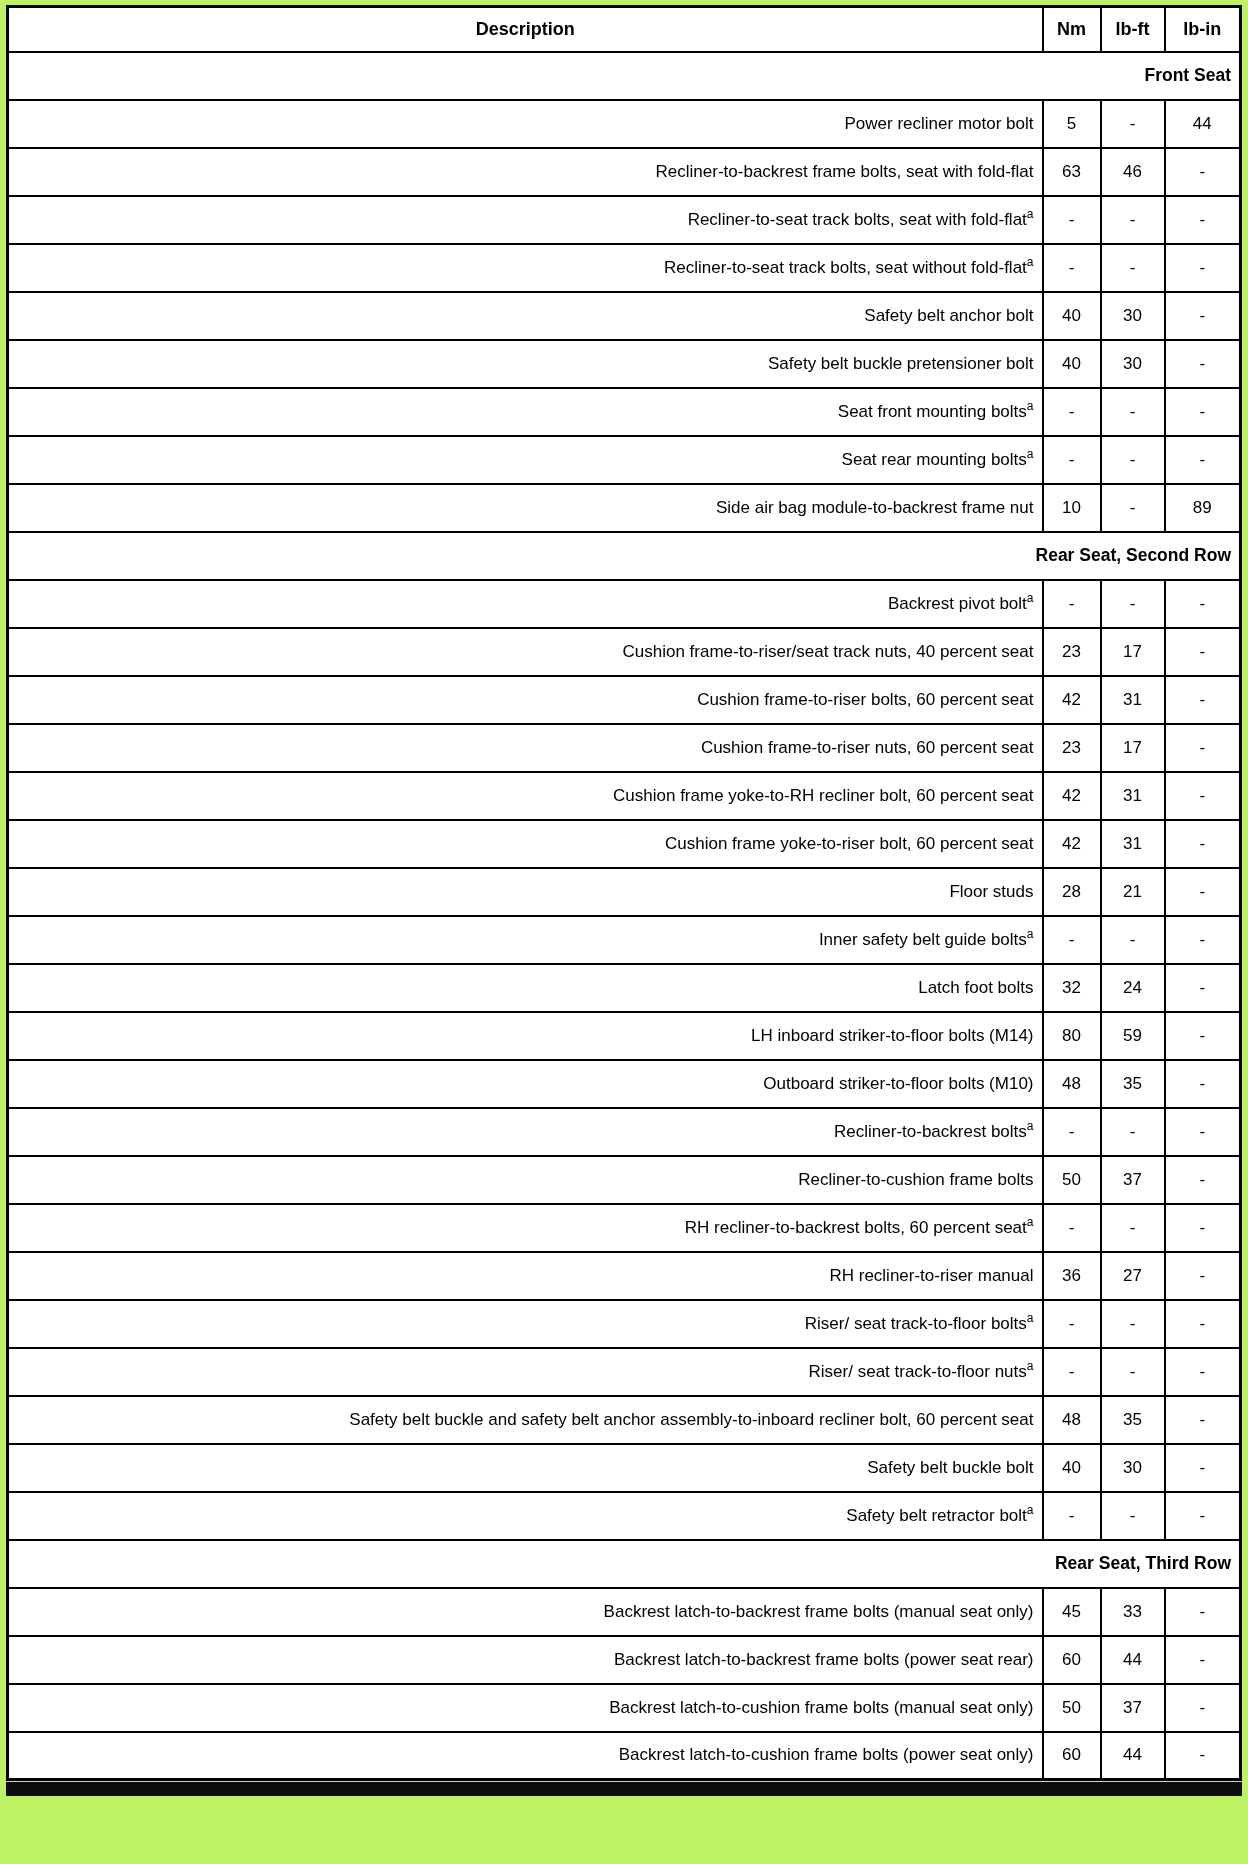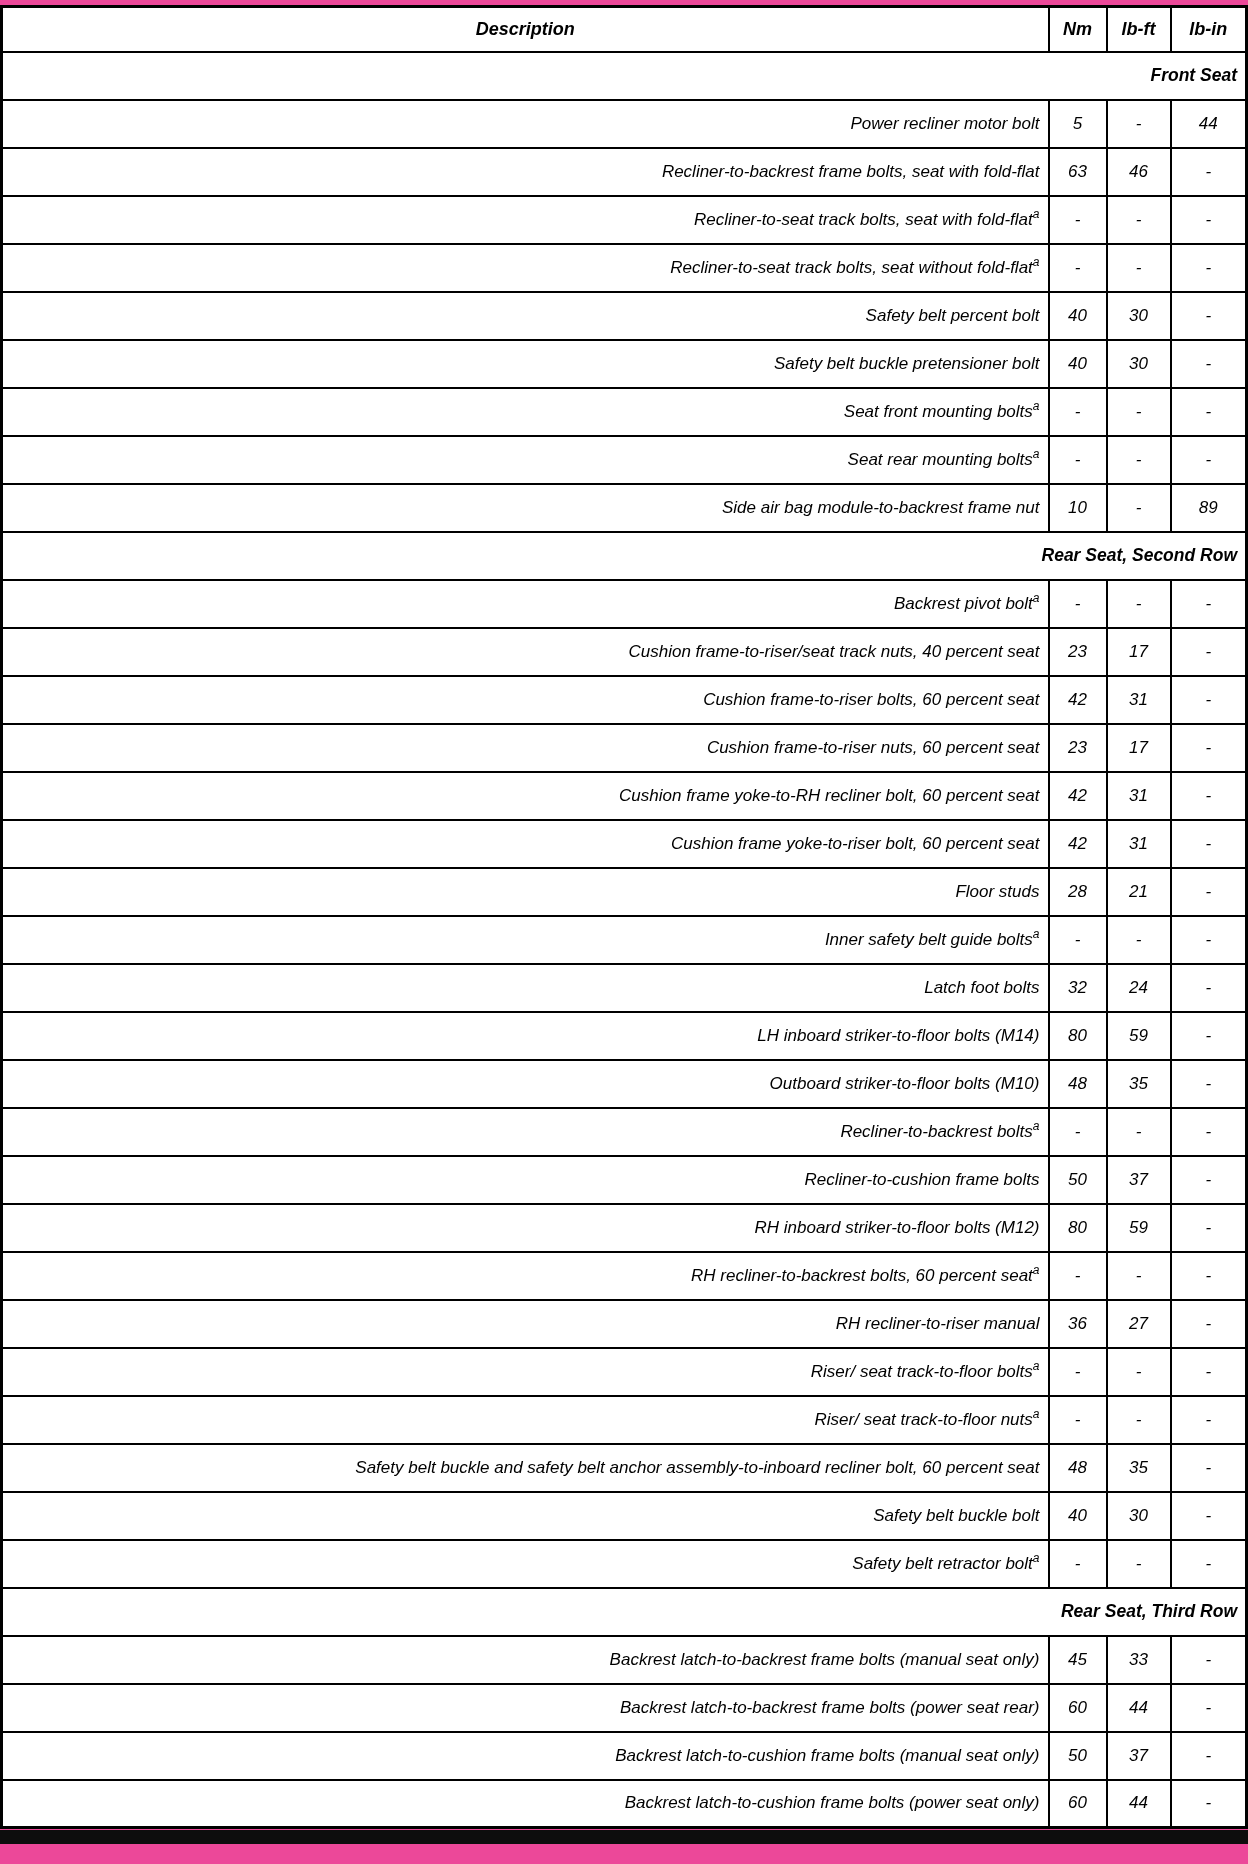--- a/index.html
+++ b/index.html
@@ -6,23 +6,22 @@
     margin: 0;
     padding: 0;
     background: #ffffff;
     font-family: "Liberation Sans", "DejaVu Sans", sans-serif;
     color: #000000;
   }
   .page {
     width: 1248px;
     height: 1864px;
     box-sizing: border-box;
-    padding: 5px 0;
-    background: #ec4899;
-    font-style: italic;
+    padding: 5px 6px;
+    background: #bef264;
   }
   table.spec {
     width: 100%;
     border-collapse: collapse;
     table-layout: fixed;
     border: 3px solid #000000;
   }
   table.spec th,
   table.spec td {
     border: 2px solid #000000;
@@ -115,21 +114,21 @@
           <td class="num">-</td>
           <td class="num">-</td>
         </tr>
         <tr class="data">
           <td class="desc">Recliner-to-seat track bolts, seat without fold-flat<sup class="fn">a</sup></td>
           <td class="num">-</td>
           <td class="num">-</td>
           <td class="num">-</td>
         </tr>
         <tr class="data">
-          <td class="desc">Safety belt percent bolt</td>
+          <td class="desc">Safety belt anchor bolt</td>
           <td class="num">40</td>
           <td class="num">30</td>
           <td class="num">-</td>
         </tr>
         <tr class="data">
           <td class="desc">Safety belt buckle pretensioner bolt</td>
           <td class="num">40</td>
           <td class="num">30</td>
           <td class="num">-</td>
         </tr>
@@ -223,26 +222,20 @@
         <tr class="data">
           <td class="desc">Recliner-to-backrest bolts<sup class="fn">a</sup></td>
           <td class="num">-</td>
           <td class="num">-</td>
           <td class="num">-</td>
         </tr>
         <tr class="data">
           <td class="desc">Recliner-to-cushion frame bolts</td>
           <td class="num">50</td>
           <td class="num">37</td>
-          <td class="num">-</td>
-        </tr>
-        <tr class="data">
-          <td class="desc">RH inboard striker-to-floor bolts (M12)</td>
-          <td class="num">80</td>
-          <td class="num">59</td>
           <td class="num">-</td>
         </tr>
         <tr class="data">
           <td class="desc">RH recliner-to-backrest bolts, 60 percent seat<sup class="fn">a</sup></td>
           <td class="num">-</td>
           <td class="num">-</td>
           <td class="num">-</td>
         </tr>
         <tr class="data">
           <td class="desc">RH recliner-to-riser manual</td>

